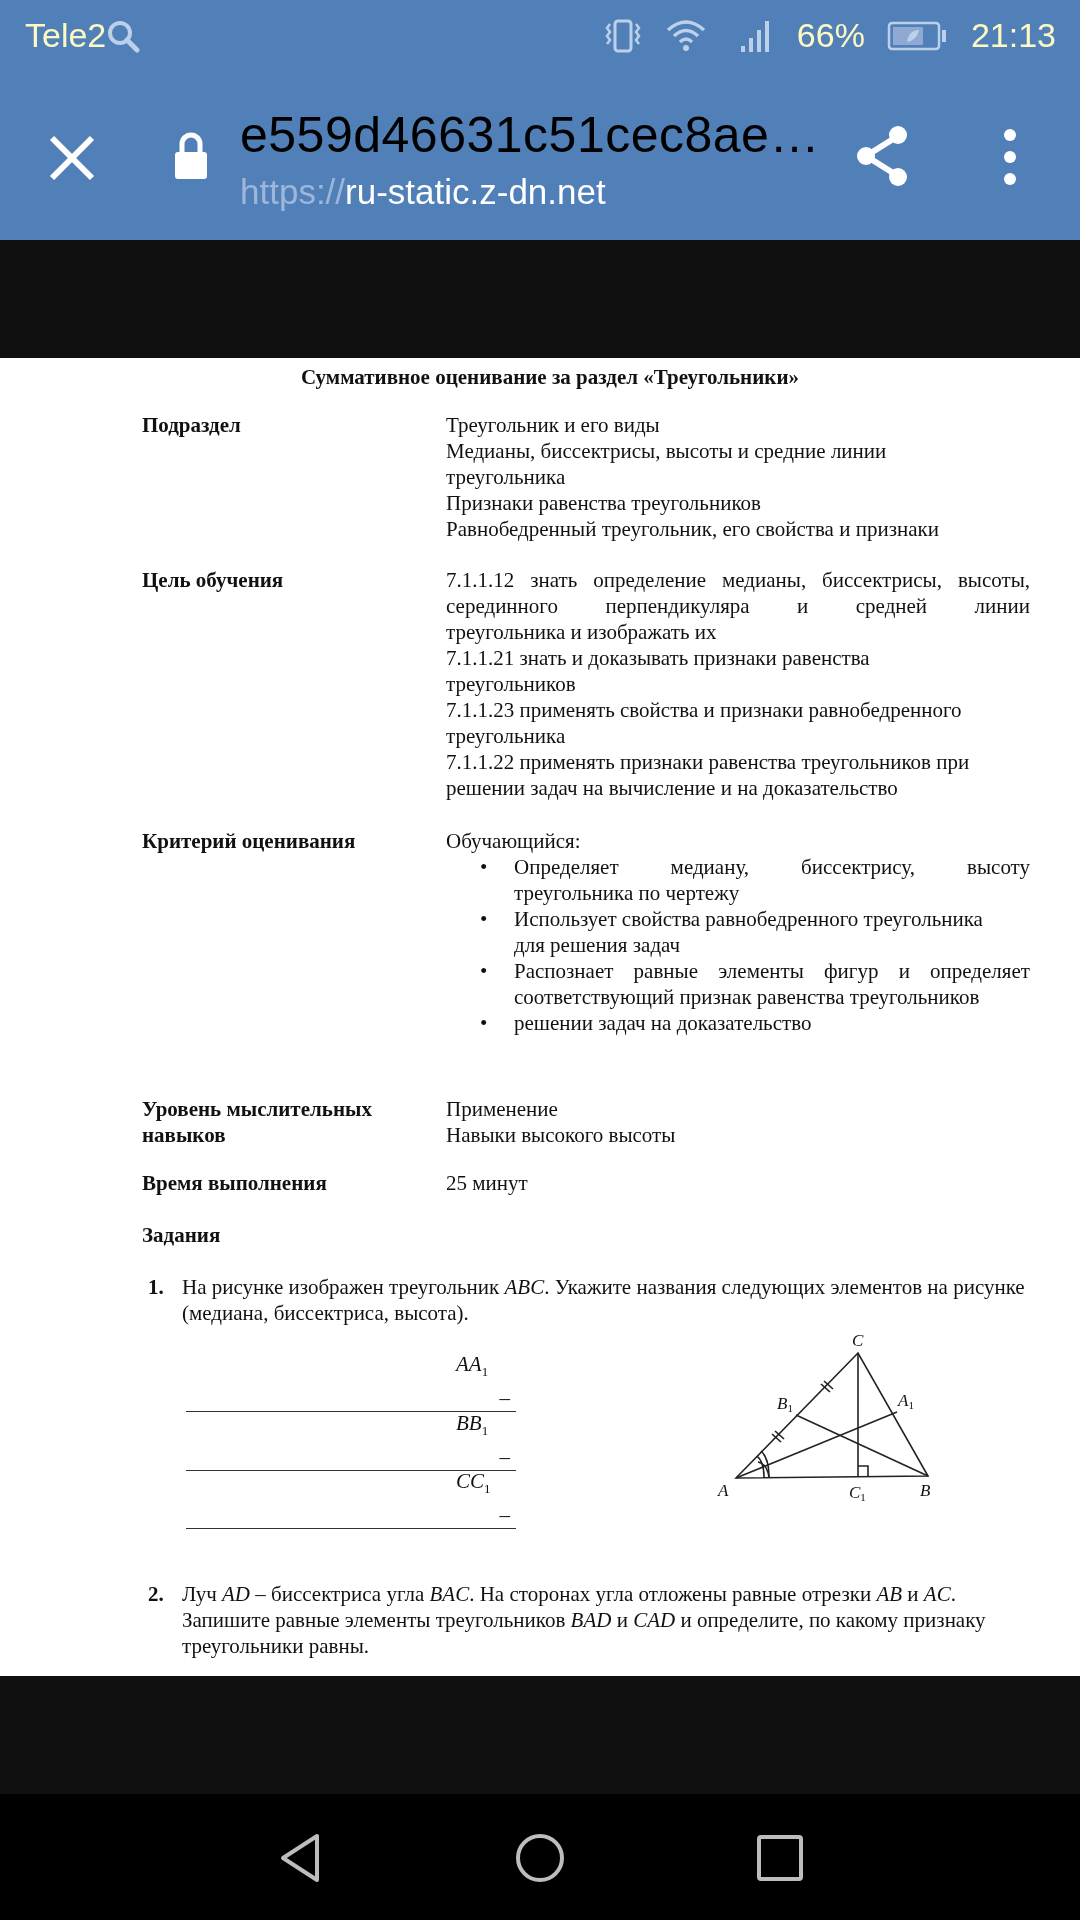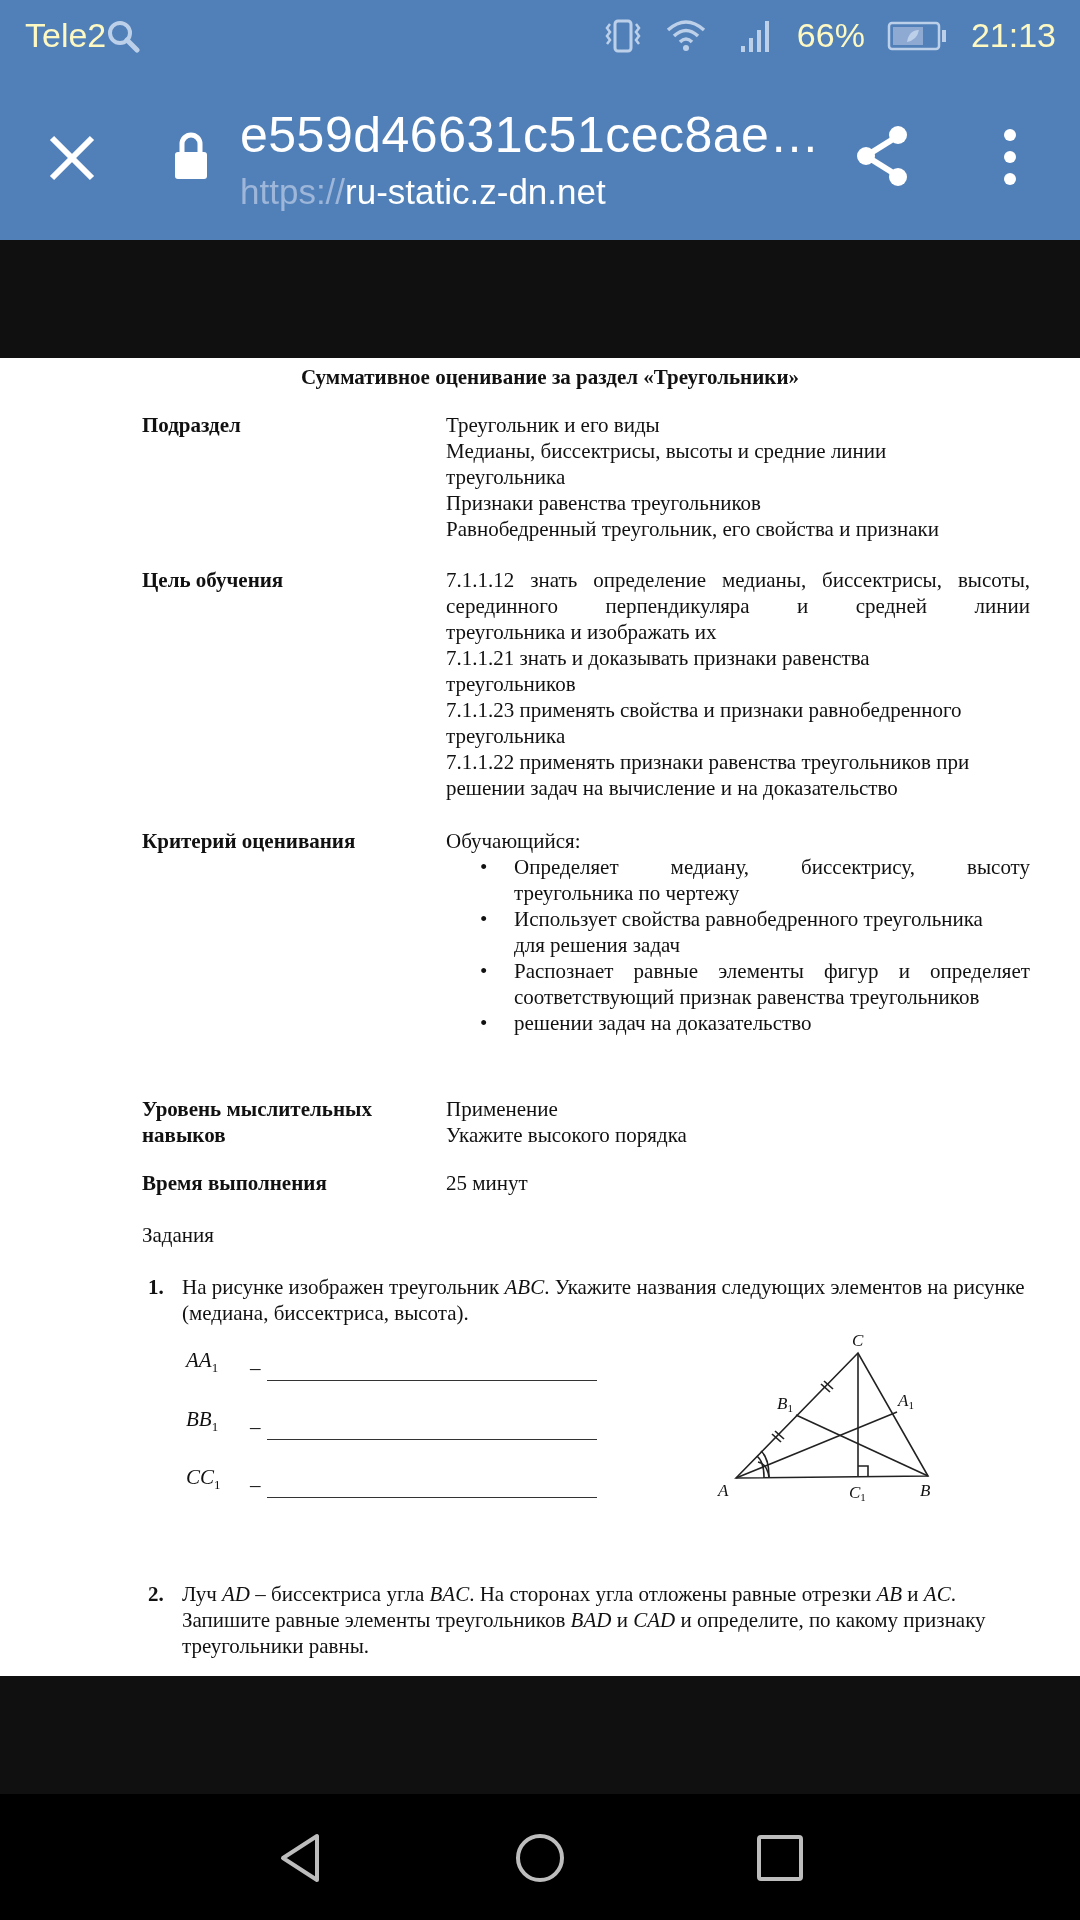--- a/index.html
+++ b/index.html
@@ -7,21 +7,21 @@
   body { position:relative; font-family:"Liberation Sans", sans-serif; }
 
   .status-bar { position:absolute; left:0; top:0; width:1080px; height:76px; background:#5180B8; color:#fef9c3; font-size:34px; }
   .status-bar .carrier { position:absolute; left:25px; top:16px; display:flex; align-items:center; }
   .status-bar .right { position:absolute; right:24px; top:16px; display:flex; align-items:center; gap:22px; }
   .icon-svg { display:inline-block; }
 
   .app-bar { position:absolute; left:0; top:76px; width:1080px; height:164px; background:#5180B8; }
   .app-bar .close { position:absolute; left:46px; top:56px; width:52px; height:52px; }
   .app-bar .lock { position:absolute; left:174px; top:56px; width:34px; height:48px; }
-  .app-bar .title { position:absolute; left:240px; top:30px; color:#ffffff; font-size:50px; letter-spacing:0.5px; white-space:nowrap; }
+  .app-bar .title { position:absolute; left:240px; top:30px; color:#000000; font-size:50px; letter-spacing:0.5px; white-space:nowrap; }
   .app-bar .url { position:absolute; left:240px; top:96px; font-size:35px; white-space:nowrap; }
   .app-bar .url .scheme { color:#9DB6D9; }
   .app-bar .url .host { color:#fff; }
   .app-bar .share { position:absolute; left:852px; top:48px; width:60px; height:64px; }
   .app-bar .more { position:absolute; left:996px; top:52px; width:28px; height:58px; }
 
   .dark-top { position:absolute; left:0; top:240px; width:1080px; height:118px; background:#101010; }
   .page { position:absolute; left:0; top:358px; width:1080px; height:1318px; background:#fff; color:#111;
           font-family:"Liberation Serif", serif; font-size:21px; line-height:26px; }
   .dark-bottom { position:absolute; left:0; top:1676px; width:1080px; height:118px; background:#101010; }
@@ -32,27 +32,27 @@
   .row { position:absolute; left:142px; width:888px; }
   .row .label { position:absolute; left:0; top:0; width:290px; font-weight:bold; }
   .row .value { position:absolute; left:304px; top:0; width:584px; }
   .value .line { display:block; }
   .justify { text-align:justify; text-align-last:justify; }
   .italic { }
   ul.bullets { list-style:none; }
   ul.bullets li { position:relative; padding-left:68px; }
   ul.bullets li::before { content:"•"; position:absolute; left:34px; top:0; }
 
-  .section-head { position:absolute; left:142px; font-weight:normal; }
+  .section-head { position:absolute; left:142px; font-weight:bold; }
   .task { position:absolute; left:148px; width:890px; }
   .task .num { position:absolute; left:0; top:0; font-weight:bold; }
   .task .text { position:absolute; left:34px; top:0; width:856px; }
   .task .text i { font-style:italic; }
 
-  .answer { position:absolute; left:186px; height:30px; display:flex; align-items:flex-end; }
+  .answer { position:absolute; left:186px; height:30px; display:flex; align-items:flex-end;flex-direction:column; }
   .answer .sym { font-style:italic; width:60px; }
   .answer .sym sub { font-size:13px; font-style:normal; }
   .answer .dash { margin:0 6px 0 4px; }
   .answer .blank { width:330px; border-bottom:1.5px solid #333; height:20px; }
 
   .diagram { position:absolute; left:712px; top:968px; width:240px; height:180px; }
 </style>
 </head>
 <body>
 
@@ -175,21 +175,21 @@
     </div>
   </div>
 
   <div class="row" style="top:738px">
     <div class="label">
       <span class="line">Уровень мыслительных</span>
       <span class="line">навыков</span>
     </div>
     <div class="value">
       <span class="line">Применение</span>
-      <span class="line">Укажите высокого порядка</span>
+      <span class="line">Навыки высокого высоты</span>
     </div>
   </div>
 
   <div class="row" style="top:812px">
     <div class="label">Время выполнения</div>
     <div class="value">
       <span class="line">25 минут</span>
     </div>
   </div>
 

